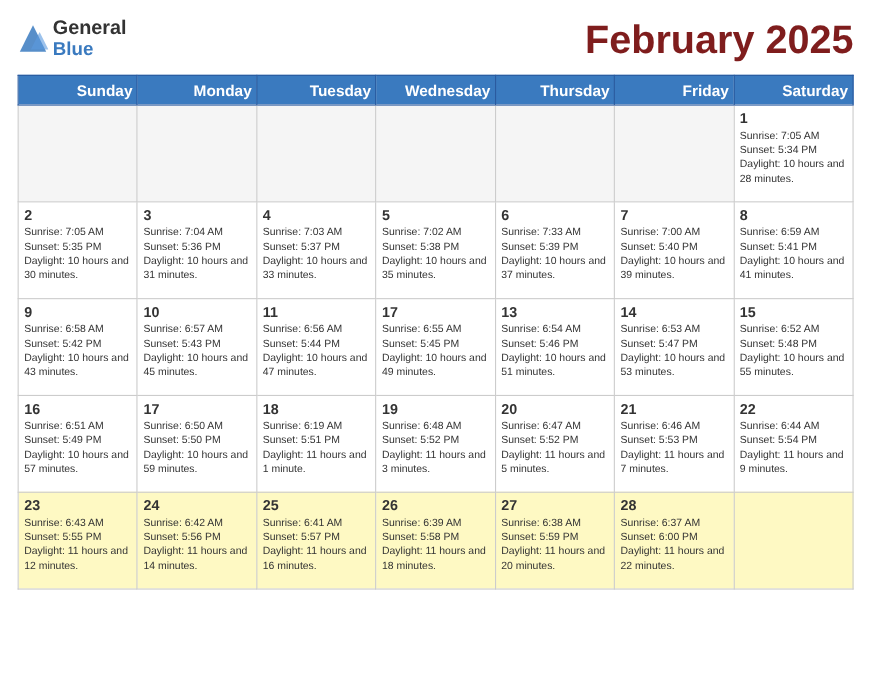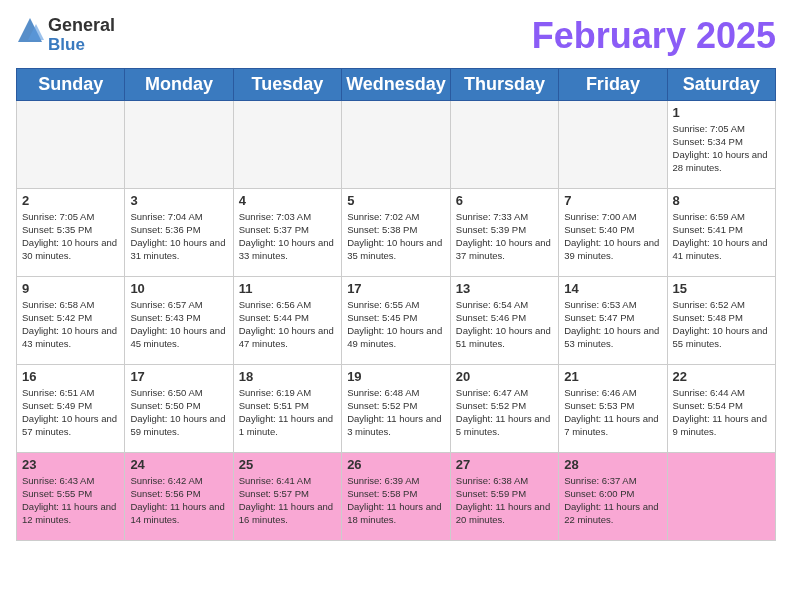--- a/index.html
+++ b/index.html
@@ -11,20 +11,21 @@
       padding: 16px;
     }
     .header-area {
       display: flex;
       justify-content: space-between;
       align-items: flex-start;
       margin-bottom: 12px;
     }
     .logo {
       display: flex;
+      align-items: center;
       gap: 4px;
     }
     .logo-text {
       display: flex;
       flex-direction: column;
       line-height: 1.1;
     }
     .logo-general {
       font-size: 18px;
       font-weight: bold;
@@ -38,55 +39,55 @@
     .logo-icon {
       width: 28px;
       height: 28px;
     }
     .title-area {
       text-align: right;
     }
     .cal-title {
       font-size: 36px;
       font-weight: bold;
-      color: #8b5cf6;
+      color: #7f1d1d;
       line-height: 1.1;
     }
     .cal-subtitle {
       font-size: 16px;
       color: #555;
     }
     table {
       width: 100%;
       border-collapse: collapse;
     }
     thead tr th {
       background: #3a7abf;
       color: #fff;
-      font-size: 18px;
+      font-size: 14px;
       font-weight: bold;
       padding: 5px 4px;
-      text-align: center;
+      text-align: right;
       border: 1px solid #2a5a9f;
     }
     tbody tr td {
       vertical-align: top;
       border: 1px solid #ccc;
       padding: 4px 5px;
       width: calc(100%/7);
       height: 88px;
       font-size: 10px;
       color: #333;
       background: #fff;
     }
     tbody tr td.empty {
       background: #f5f5f5;
     }
     tbody tr:last-child td {
-      background: #f9a8d4;
+      background: #fef9c3;
     }
     .day-num {
       font-size: 13px;
       font-weight: bold;
       display: block;
       margin-bottom: 2px;
     }
     .day-info {
       font-size: 9.5px;
       color: #333;

